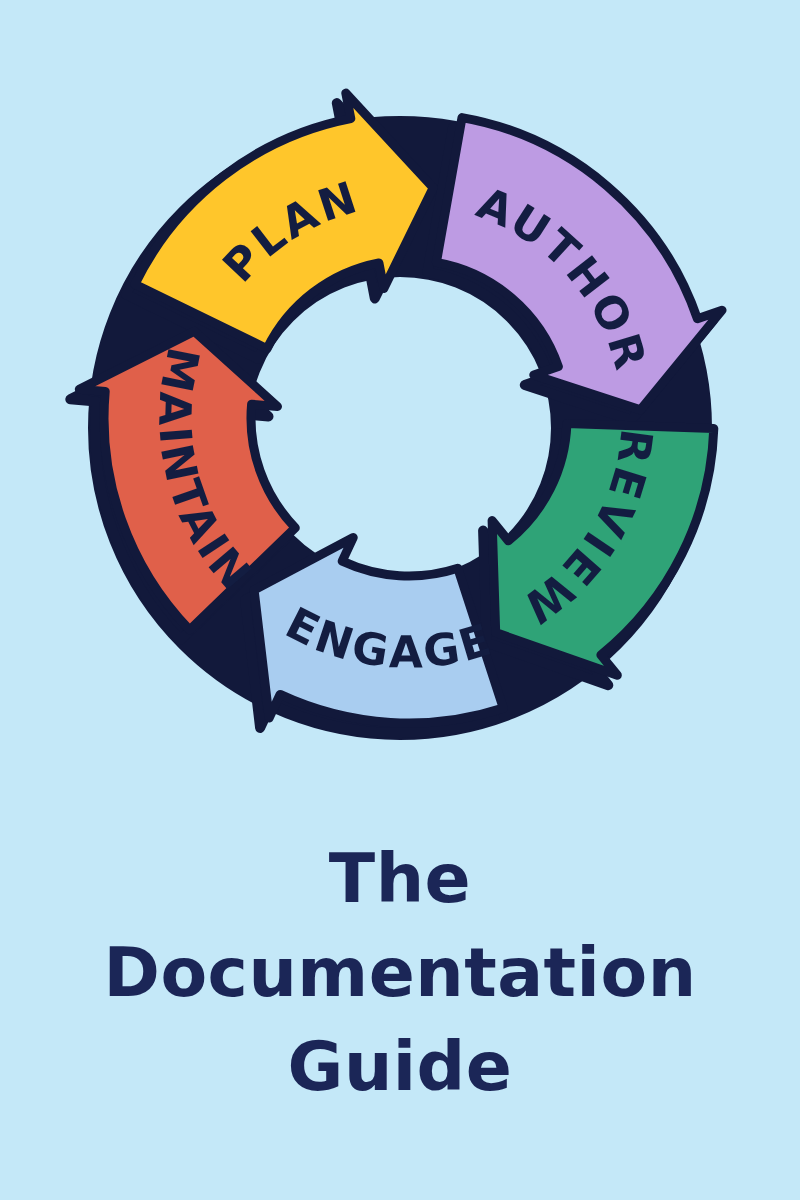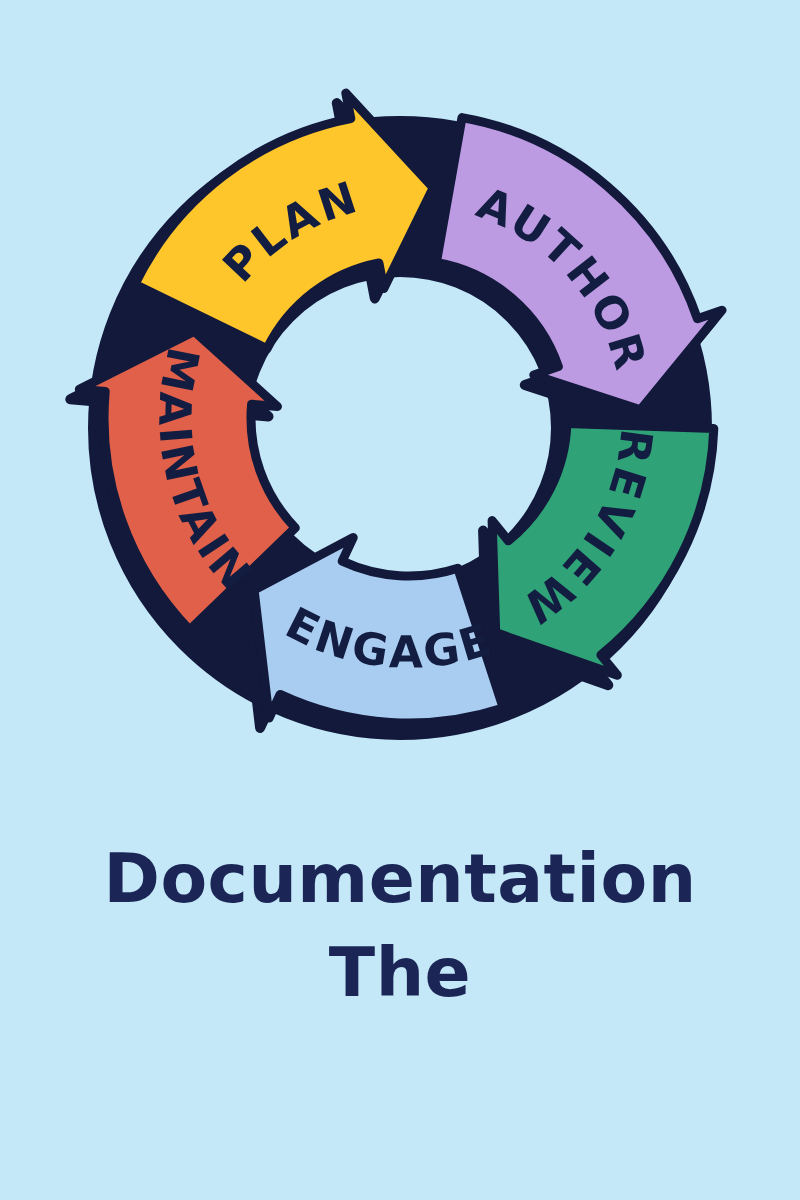--- a/index.html
+++ b/index.html
@@ -56,16 +56,17 @@
         <text class="arc-label" fill="#131d41"><textPath href="#tp1" xlink:href="#tp1" startOffset="50%">AUTHOR</textPath></text>
         <path d="M 704.8 438.6 A 305 305 0 0 1 591.9 665.0 L 608.3 685.2 L 486.7 642.6 L 483.1 530.6 L 499.4 550.8 A 158 158 0 0 0 557.9 433.5 Z" fill="#2fa377" stroke="#12193b" stroke-width="9" stroke-linejoin="round"></path>
         <text class="arc-label" fill="#131d41"><textPath href="#tp2" xlink:href="#tp2" startOffset="50%">REVIEW</textPath></text>
         <path d="M 494.3 718.1 A 305 305 0 0 1 271.1 704.4 L 260.1 728.0 L 245.1 600.0 L 344.2 547.6 L 333.2 571.2 A 158 158 0 0 0 448.8 578.3 Z" fill="#a9cdf0" stroke="#12193b" stroke-width="9" stroke-linejoin="round"></path>
         <text class="arc-label" fill="#131d41"><textPath href="#tp3" xlink:href="#tp3" startOffset="50%">ENGAGE</textPath></text>
         <path d="M 180.6 639.9 A 305 305 0 0 1 96.2 401.4 L 70.3 399.2 L 185.4 341.3 L 268.5 416.5 L 242.6 414.2 A 158 158 0 0 0 286.3 537.8 Z" fill="#e0604a" stroke="#12193b" stroke-width="9" stroke-linejoin="round"></path>
         <text class="arc-label" fill="#131d41"><textPath href="#tp4" xlink:href="#tp4" startOffset="50%">MAINTAIN</textPath></text>
       </g>
     </svg>
   <div class="title" style="color: rgb(27, 38, 87);">
+    <div>The</div>
     <div>Documentation</div>
-    <div>The</div>
+    <div>Guide</div>
   </div>
 </div>
 
 </body></html>

